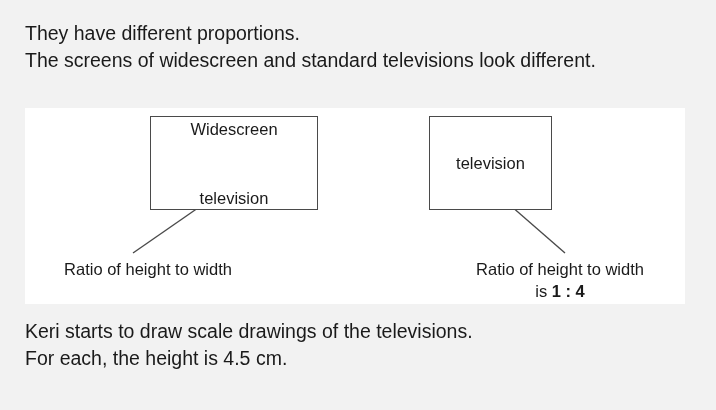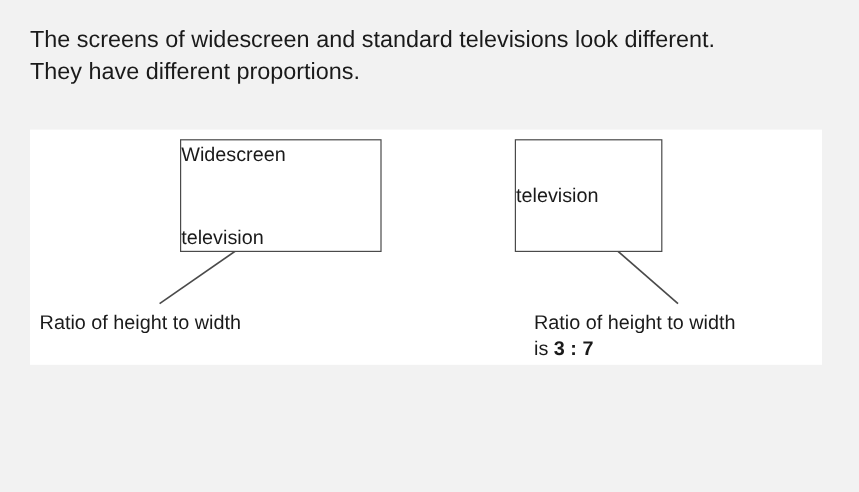--- a/index.html
+++ b/index.html
@@ -41,21 +41,21 @@
     background: #ffffff;
   }
 
   .tv-box {
     position: absolute;
     border: 1.5px solid #4a4a4a;
     background: #ffffff;
     box-sizing: border-box;
     display: flex;
     flex-direction: column;
-    align-items: flex-start;
+    align-items: center;
     justify-content: center;
     gap: 47px;
   }
   .tv-box .tv-line {
     font-size: 16.5px;
     line-height: 22px;
     color: #1a1a1a;
   }
 
   #widescreen-box {
@@ -68,20 +68,21 @@
     left: 404px;
     top: 8px;
     width: 123px;
     height: 94px;
   }
 
   .caption {
     position: absolute;
     font-size: 16.5px;
     line-height: 22px;
+    text-align: center;
     color: #1a1a1a;
     white-space: nowrap;
   }
   .caption .ratio {
     font-weight: bold;
   }
   #widescreen-caption {
     left: 8px;
     top: 150px;
     width: 230px;
@@ -111,22 +112,22 @@
     color: #1a1a1a;
   }
   .outro div { white-space: nowrap; }
 </style>
 </head>
 <body>
 
 <div class="page">
 
   <div class="intro">
+    <div>They have different proportions.</div>
     <div>The screens of widescreen and standard televisions look different.</div>
-    <div>They have different proportions.</div>
   </div>
 
   <div class="figure-panel">
 
     <svg class="arrow-svg" viewBox="0 0 660 196" xmlns="http://www.w3.org/2000/svg">
       <defs>
         <marker id="arrowhead" markerWidth="7" markerHeight="7" refX="5.5" refY="3.2" orient="auto">
           <polygon points="0,0 7,3.2 0,6.4" fill="#4a4a4a"></polygon>
         </marker>
       </defs>
@@ -144,20 +145,24 @@
     </div>
 
     <div class="caption" id="widescreen-caption">
       <div>Ratio of height to width</div>
     </div>
 
     <div class="caption" id="standard-caption">
       <div>Ratio of height to width</div>
       <div>
         <span>is</span>
-        <span class="ratio">3 : 7</span>
+        <span class="ratio">1 : 4</span>
       </div>
     </div>
 
   </div>
 
+  <div class="outro">
+    <div>Keri starts to draw scale drawings of the televisions.</div>
+    <div>For each, the height is 4.5 cm.</div>
+  </div>
 
 </div>
 
 </body></html>

